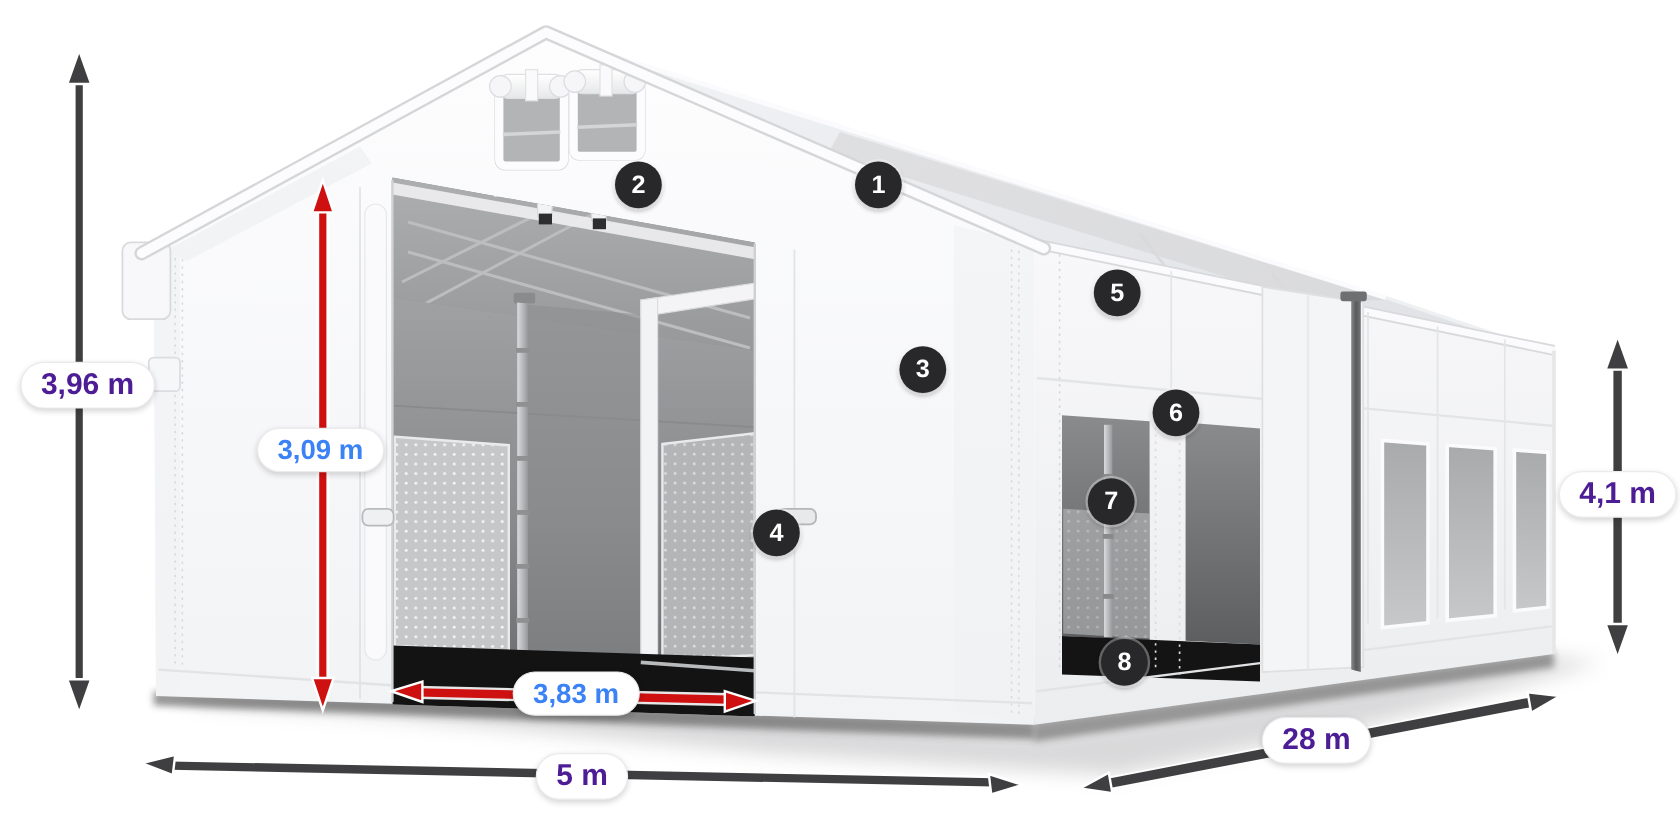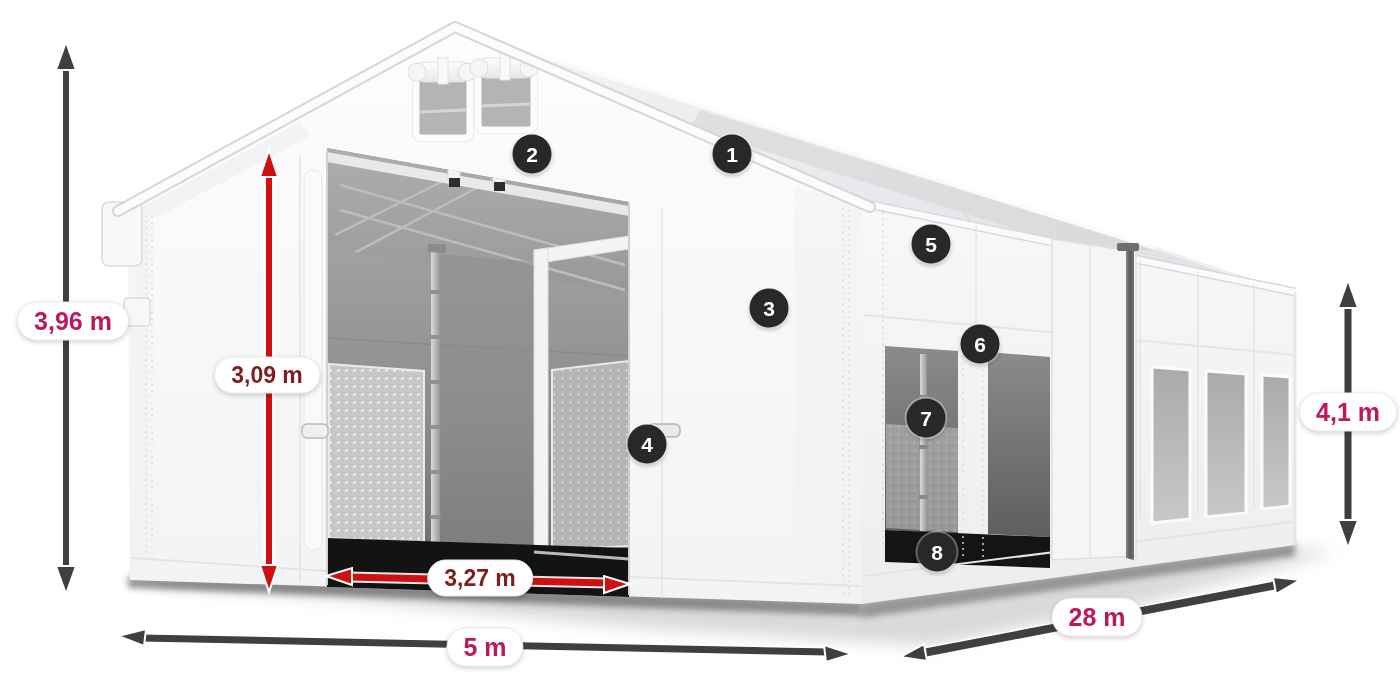--- a/index.html
+++ b/index.html
@@ -1,23 +1,23 @@
 <!DOCTYPE html>
 <html><head>
 <meta charset="utf-8">
 <style>
   html,body{margin:0;padding:0;background:#ffffff;}
   #stage{position:relative;width:1400px;height:700px;background:#ffffff;overflow:hidden;
          font-family:"Liberation Sans",sans-serif;}
   #stage svg{position:absolute;left:0;top:0;}
   .dim-label{position:absolute;transform:translate(-50%,-50%);background:#ffffff;
     border:1px solid #ebebed;border-radius:22px;padding:6px 16px;
-    font:bold 25px/1 "Liberation Sans",sans-serif;color:#be185d;
+    font:bold 25px/1 "Liberation Sans",sans-serif;color:#4c1d95;
     box-shadow:0 2px 5px rgba(0,0,0,.18);white-space:nowrap;z-index:30;}
-  .dim-label.red{color:#7f1d1d;font-size:23px;}
+  .dim-label.red{color:#3b82f6;font-size:23px;}
   .badge{position:absolute;transform:translate(-50%,-50%);width:39px;height:39px;border-radius:50%;
     background:#28282a;color:#ffffff;display:flex;align-items:center;justify-content:center;
     font:bold 21px "Liberation Sans",sans-serif;z-index:25;
     box-shadow:0 0 0 2px rgba(255,255,255,.35),0 2px 4px rgba(0,0,0,.35);}
   
   .l-th{left:73px;top:321px}
   .l-eh{left:267px;top:375px}
   .l-ew{left:480px;top:578px}
   .l-fw{left:485px;top:647px}
   .l-len{left:1097px;top:617px}
@@ -307,21 +307,21 @@
     <g fill="#3f3f41" stroke="#ffffff" stroke-width="2">
       <line x1="1348" y1="304" x2="1348" y2="524" stroke="#3f3f41" stroke-width="7"></line>
       <path d="M1348,280 L1338,308 L1358,308 Z"></path>
           <path d="M1348,548 L1338,520 L1358,520 Z"></path>
     </g>
   </g>
 </svg>
 
 <div class="dim-label l-th">3,96 m</div>
 <div class="dim-label red l-eh">3,09 m</div>
-<div class="dim-label red l-ew">3,27 m</div>
+<div class="dim-label red l-ew">3,83 m</div>
 <div class="dim-label l-fw">5 m</div>
 <div class="dim-label l-len">28 m</div>
 <div class="dim-label l-wh">4,1 m</div>
 
 <div class="badge b1">1</div>
 <div class="badge b2">2</div>
 <div class="badge b3">3</div>
 <div class="badge b4">4</div>
 <div class="badge b5">5</div>
 <div class="badge b6">6</div>

